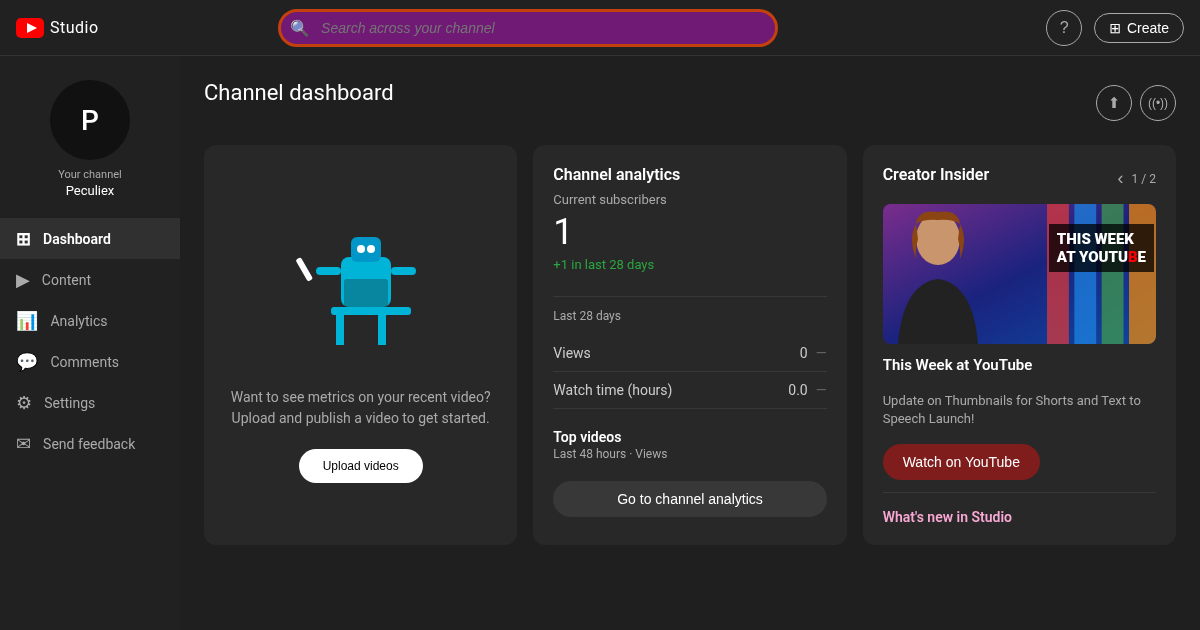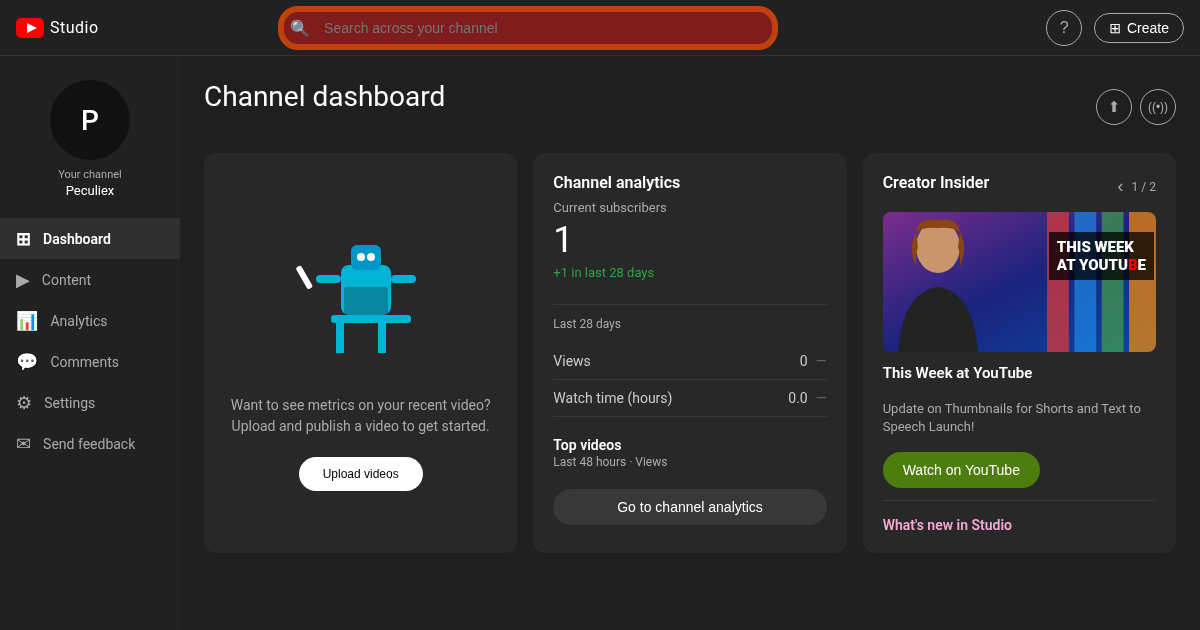--- a/index.html
+++ b/index.html
@@ -39,27 +39,28 @@
       font-weight: 400;
       letter-spacing: 0.5px;
     }
     .search-bar {
       flex: 1;
       max-width: 500px;
       margin: 0 auto;
     }
     .search-bar input {
       width: 100%;
-      background: #7f1d1d;
-      border: 6px solid #c2410c;
+      background: #701a75;
+      border: 3px solid #c2410c;
       border-radius: 20px;
       color: #aaa;
       padding: 8px 16px 8px 40px;
       font-size: 14px;
       outline: none;
+      font-style: italic;
     }
     .search-bar-wrap {
       position: relative;
     }
     .search-bar-wrap .search-icon-nav {
       position: absolute;
       left: 12px;
       top: 50%;
       transform: translateY(-50%);
       color: #aaa;
@@ -161,21 +162,21 @@
     .sidebar-icon { font-size: 18px; }
 
     
     .content-area {
       flex: 1;
       padding: 24px 24px 0;
       overflow-y: auto;
       background: #1f1f1f;
     }
     .page-title {
-      font-size: 28px;
+      font-size: 22px;
       font-weight: 400;
       color: #fff;
       margin-bottom: 20px;
     }
     .action-icon-btn {
       width: 36px;
       height: 36px;
       border-radius: 50%;
       border: 1.5px solid #aaa;
       background: transparent;
@@ -346,21 +347,21 @@
       color: #fff;
       margin-bottom: 18px;
     }
     .creator-video-desc {
       font-size: 13px;
       color: #aaa;
       line-height: 1.4;
       margin-bottom: 16px;
     }
     .watch-btn {
-      background: #4d7c0f;
+      background: #7f1d1d;
       color: #fff;
       border: none;
       border-radius: 20px;
       padding: 10px 20px;
       font-size: 14px;
       cursor: pointer;
       display: block;
     }
 
     .whats-new-label {

